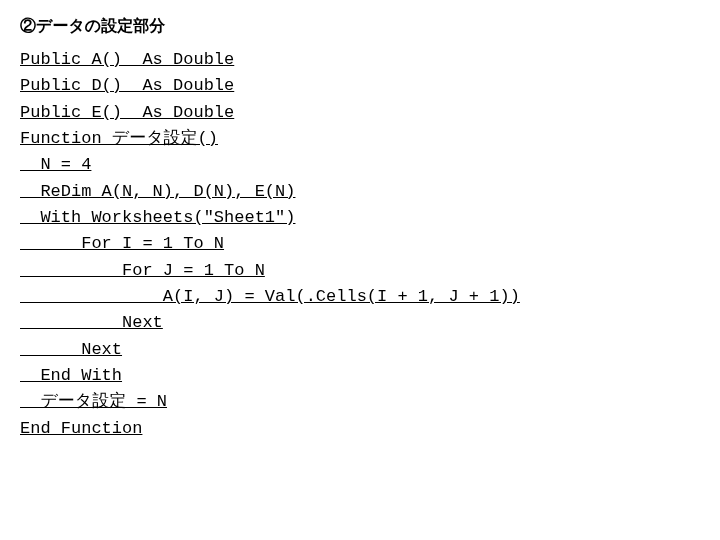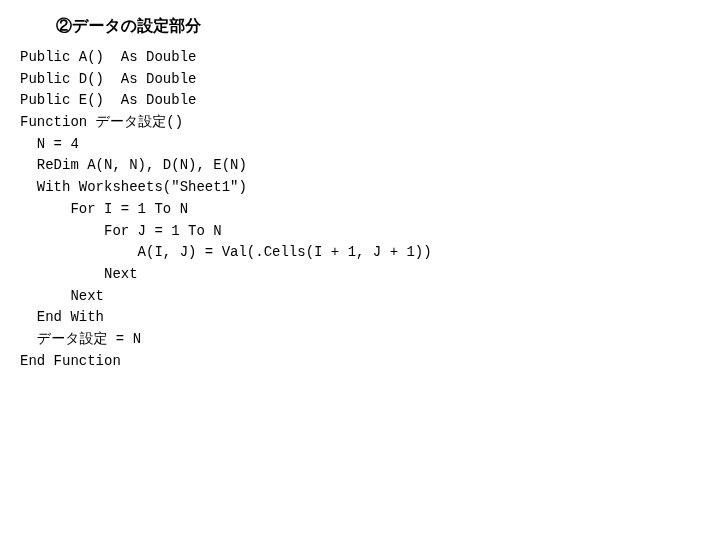--- a/index.html
+++ b/index.html
@@ -20,28 +20,28 @@
 
     .container {
       padding: 16px 20px;
     }
 
     .section-title {
       font-family: sans-serif;
       font-size: 16px;
       font-weight: bold;
       margin-bottom: 10px;
-      margin-left: 36px;
     }
 
     .code-block {
       font-family: 'Courier New', Courier, monospace;
-      font-size: 14px;
+      font-size: 17px;
       line-height: 1.55;
       white-space: pre;
+      text-decoration: underline;
     }
   </style>
 </head>
 <body>
 
 <div class="container">
   <div class="section-title">②データの設定部分</div>
   <div class="code-block"><span>Public A()  As Double</span>
 <span>Public D()  As Double</span>
 <span>Public E()  As Double</span>

